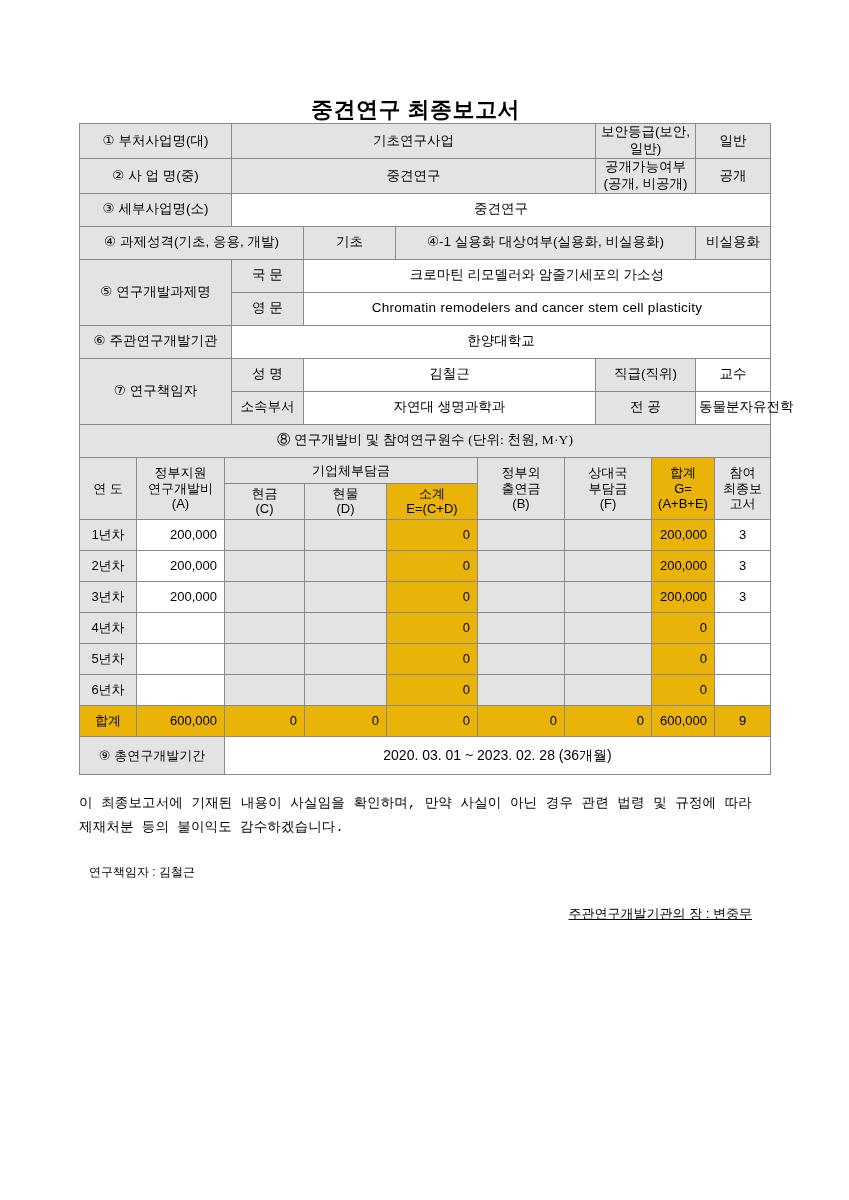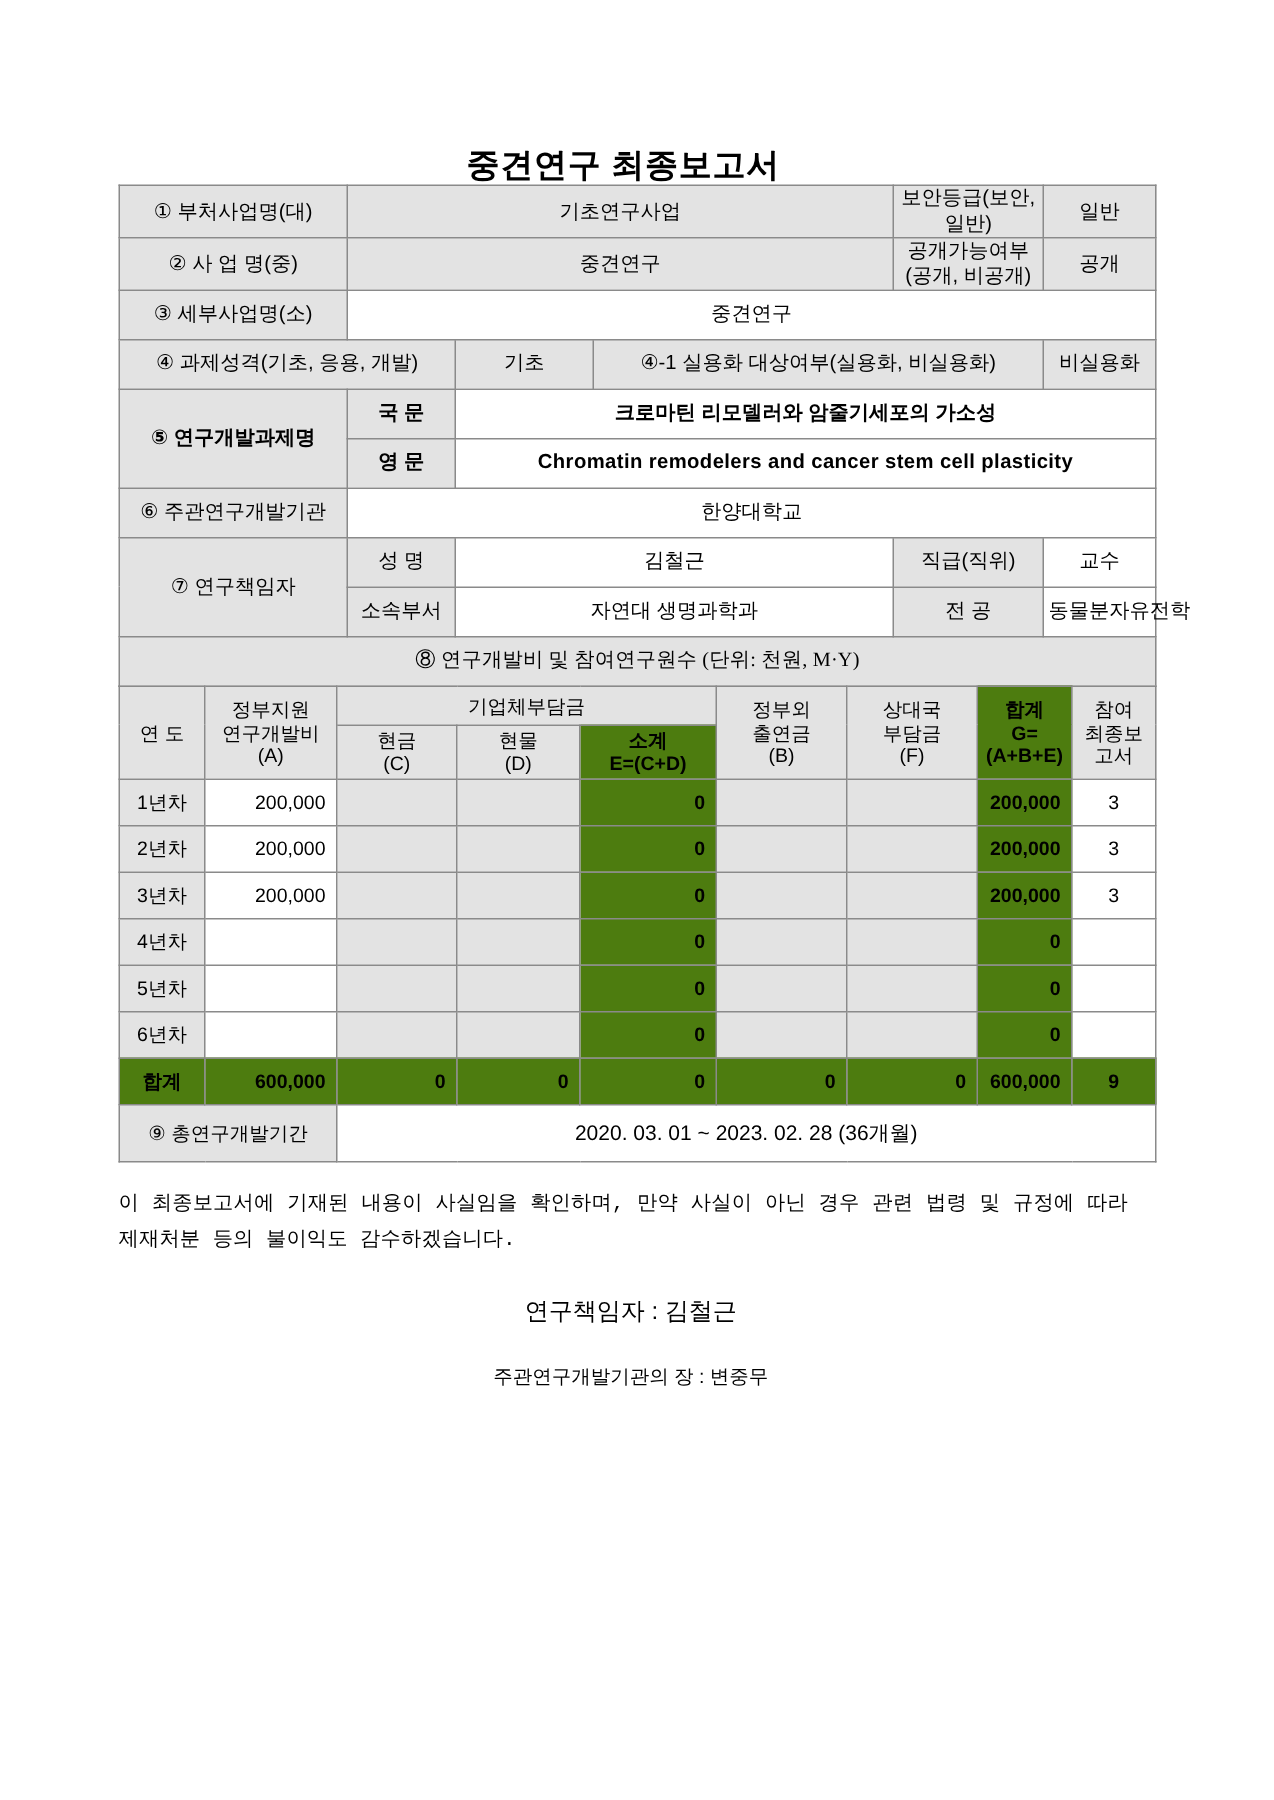--- a/index.html
+++ b/index.html
@@ -41,32 +41,32 @@
     font-size: 13.5px;
     text-align: center;
     vertical-align: middle;
     padding: 0 3px;
     line-height: 1.25;
     height: 33px;
     box-sizing: border-box;
     word-break: keep-all;
   }
   .gray { background: #e3e3e3; }
-  .orange { background: #4d7c0f; font-weight: bold; }
+  .orange { background: #eab308; }
   .white { background: #ffffff; }
   .lbl {
     text-align: left;
     padding-left: 9px;
   }
   .num {
     text-align: right;
     padding-right: 7px;
     font-size: 13.5px;
   }
-  .tall { height: 44px; font-weight: bold; }
+  .tall { height: 44px; }
   .eng {
     font-size: 14px;
     letter-spacing: 0.02em;
   }
   .kor-title { font-size: 15px; }
   .section-head {
     font-size: 14px;
     letter-spacing: 0.01em;
     font-family: Liberation Serif, serif;
   }
@@ -110,29 +110,30 @@
     text-align: center;
     font-size: 14px;
     letter-spacing: 0.02em;
     padding-left: 40px;
   }
   .date-line span { display: inline-block; }
   .gap-a { width: 34px; }
   .gap-b { width: 28px; }
   .pi-line {
     margin-top: 25px;
-    text-align: center;
-    font-size: 16px;
+    text-align: left;
+    font-size: 12px;
     padding-left: 10px;
   }
   .org-line {
     margin-top: 24px;
-    text-align: center;
+    text-align: right;
     font-size: 13px;
     padding-left: 10px;
+    text-decoration: underline;
   }
   .addressee {
     margin-top: 10px;
     border-bottom: 1.6px solid #000;
     padding-bottom: 5px;
   }
   .addressee .big {
     font-size: 19px;
     letter-spacing: -0.01em;
   }

